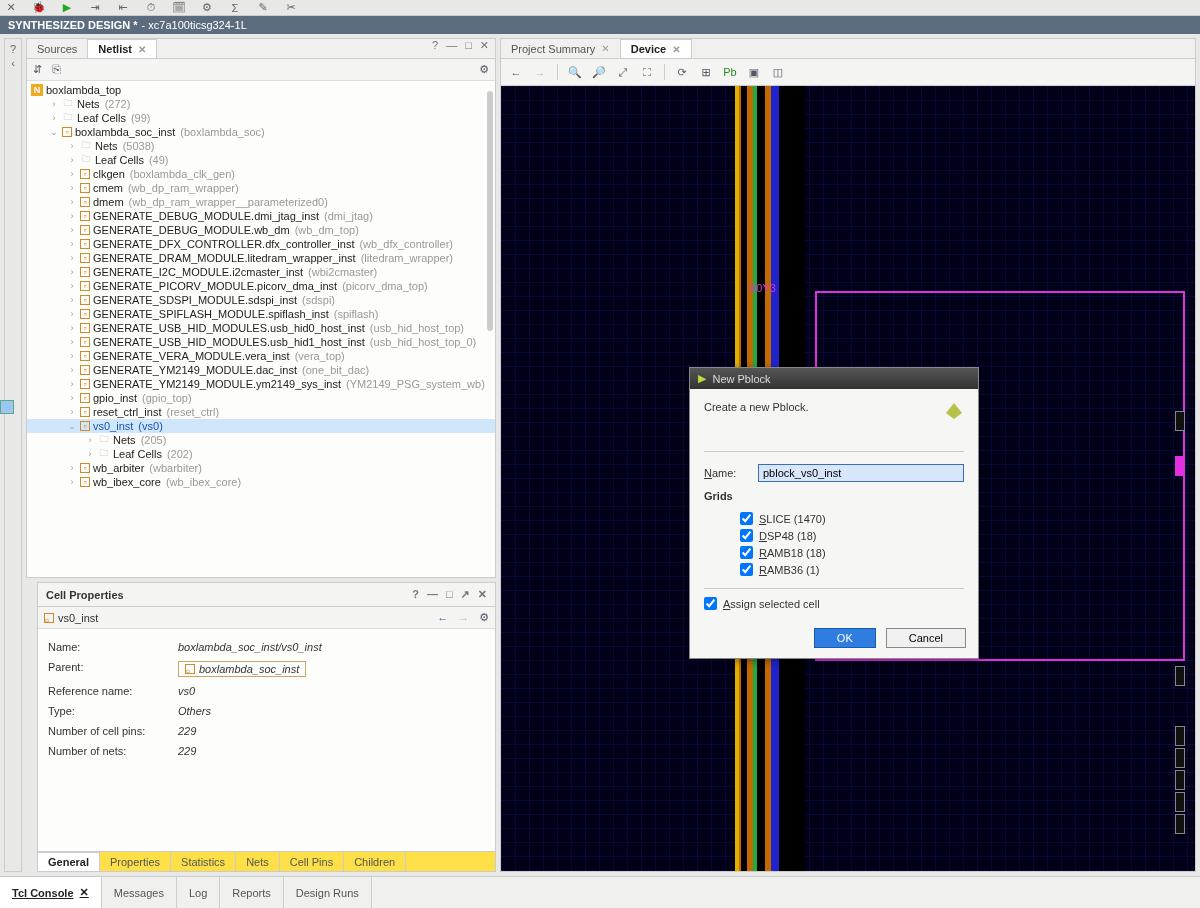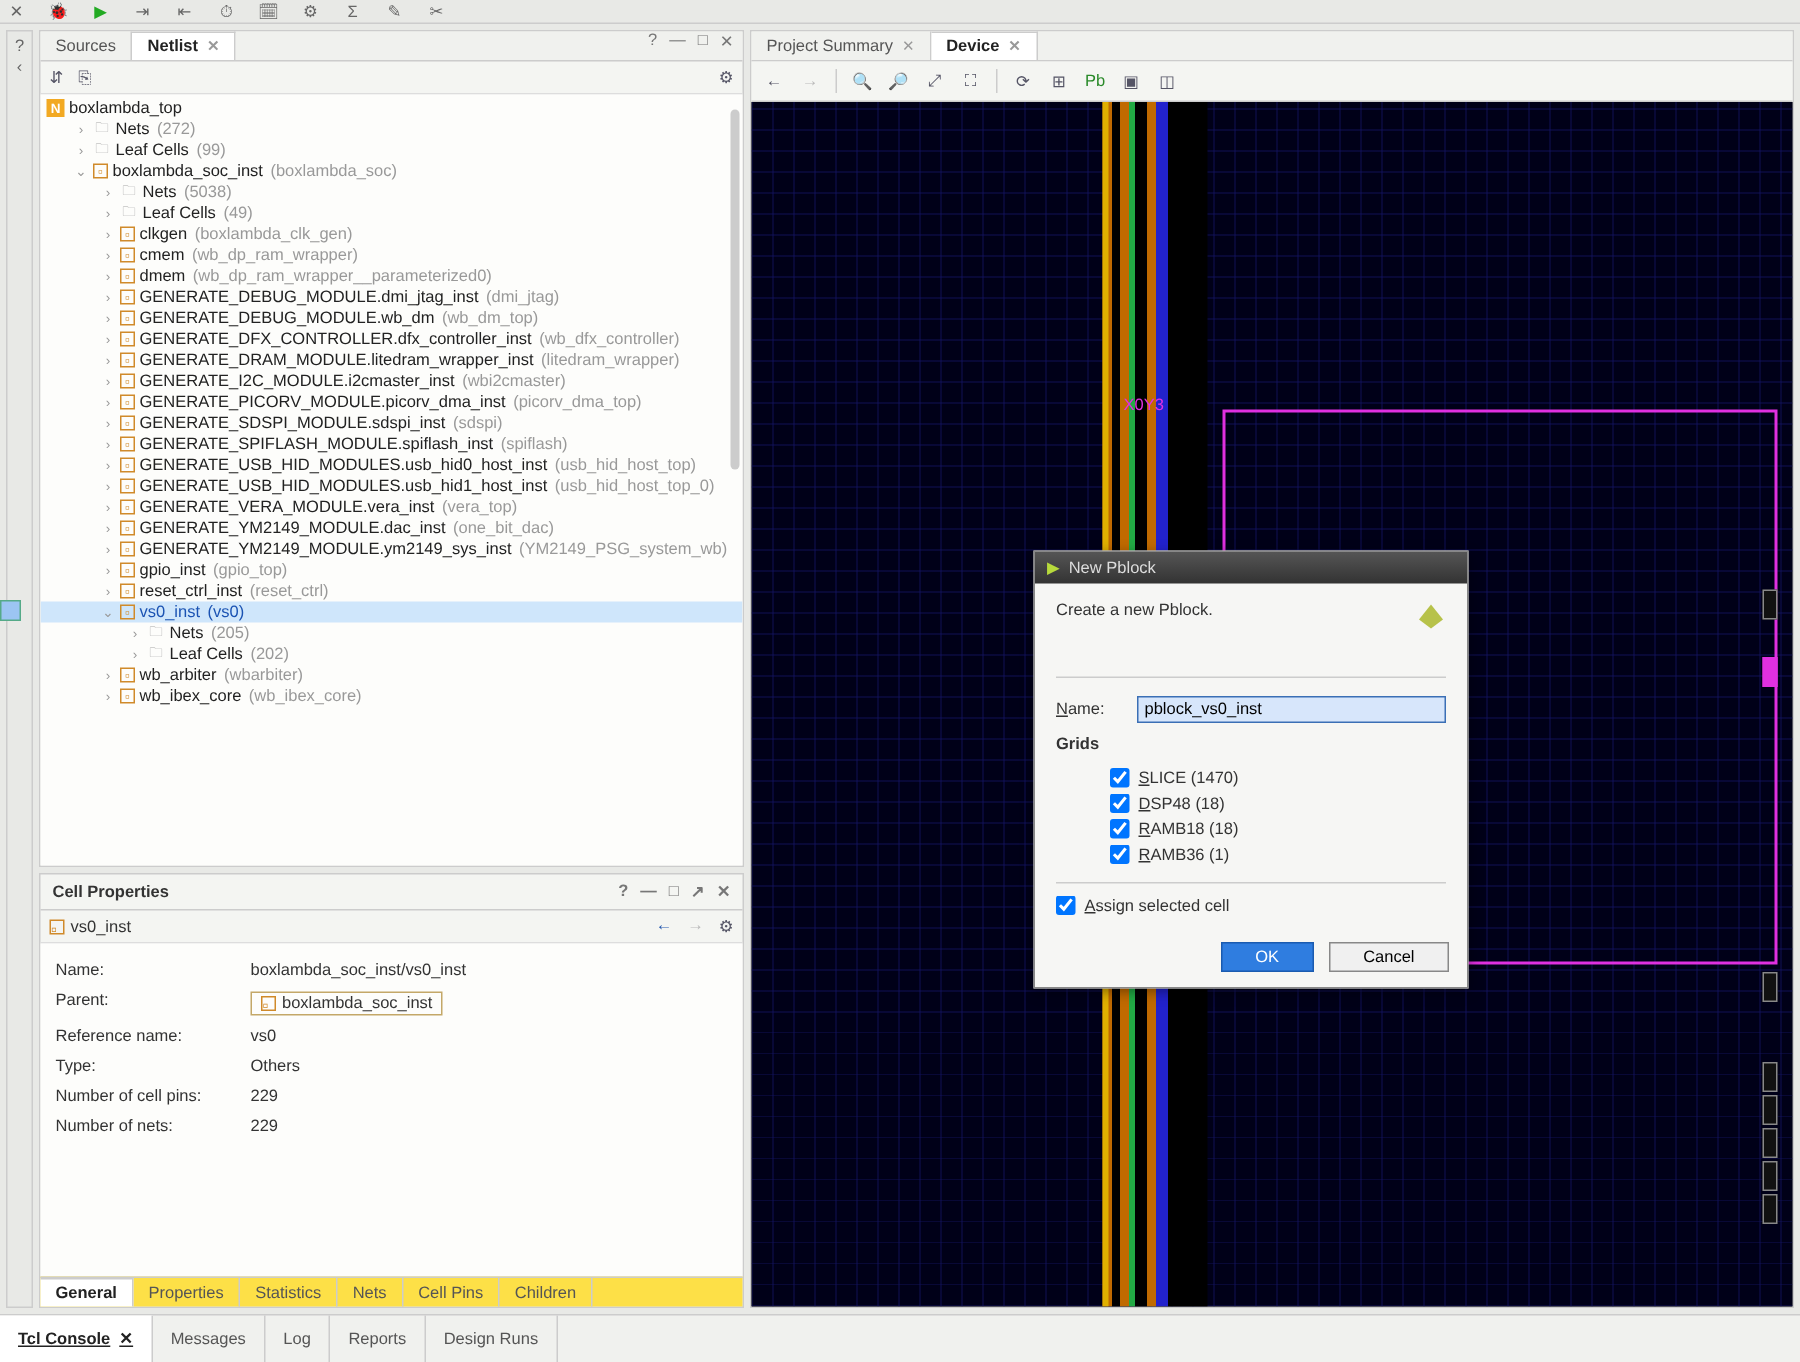--- a/index.html
+++ b/index.html
@@ -26,29 +26,29 @@
 .tree-row.hl { background: #cfe6fb; }
 .tree-row .twisty { width: 10px; color: #999; font-size: 9px; text-align: center;}
 .tree-row .cicon { width: 12px; height: 12px; display: inline-flex; align-items: center; justify-content: center; font-size: 9px; }
 .cicon.sq { border: 1px solid #d08a2a; color: #d08a2a; width:10px; height:10px;}
 .cicon.fld { color: #aaa; }
 .cicon.top { background: #f2a922; color: #fff; width:12px; height:12px; font-weight:bold;}
 .tree-row .lbl { color: #222; }
 .tree-row .lbl.sel { color: #1b53b3; }
 .tree-row .gray { color: #999; margin-left: 2px;}
 .ind0{padding-left:4px}.ind1{padding-left:22px}.ind2{padding-left:40px}.ind3{padding-left:58px}
-.props { flex: 0 0 290px; }
+.props { flex: 0 0 290px; margin-left: 11px; }
 .props-header { padding: 5px 8px; border-bottom: 1px solid #ccc; display: flex; align-items: center; font-weight: bold;}
 .props-header .r { margin-left: auto; display:flex; gap:8px; color:#777;}
 .props-sub { padding: 4px 6px; display: flex; align-items: center; border-bottom: 1px solid #ddd;}
 .props-sub .r { margin-left: auto; display:flex; gap:10px; color:#556;}
 .props-body { flex:1; padding: 8px 10px; background: #fdfdfb; }
 .prow { display: flex; padding: 4px 0; }
 .prow .k { width: 130px; color: #333; }
-.prow .v { color: #333; }
+.prow .v { color: #333; font-style: italic; }
 .vbox { border: 1px solid #c4a868; padding: 1px 6px; display:inline-flex; align-items:center; gap:4px;}
 .bottom-tabs { display:flex; border-top: 1px solid #ccc; background:#fde047;}
 .device-area { flex:1; background: #000010; position: relative; overflow:hidden;}
 .device-toolbar { background:#f4f5f2; border-bottom:1px solid #ccc; display:flex; gap:6px; padding:4px 6px; color:#556; align-items:center;}
 .device-toolbar .tbtn { width:18px; height:18px; display:flex; align-items:center; justify-content:center;}
 .device-toolbar .sep { width:1px; height:16px; background:#ccc; margin:0 2px;}
 .fpga-bg { position:absolute; inset:0; background:
   repeating-linear-gradient(0deg, rgba(20,20,100,0.4) 0 1px, transparent 1px 14px),
   repeating-linear-gradient(90deg, rgba(20,20,100,0.4) 0 1px, transparent 1px 14px),
   #000018;
@@ -91,20 +91,24 @@
     <span class="ticon">⇥</span>
     <span class="ticon">⇤</span>
     <span class="ticon">⏱</span>
     <span class="ticon">🗓</span>
     <span class="ticon">⚙</span>
     <span class="ticon">Σ</span>
     <span class="ticon">✎</span>
     <span class="ticon">✂</span>
   </div>
 
+  <div class="title-bar">
+    <span class="bold">SYNTHESIZED DESIGN *</span>
+    <span>- xc7a100ticsg324-1L</span>
+  </div>
 
   <div class="main">
     <div class="left-strip">
       <span>?</span>
       <span>‹</span>
       <div class="hl-small"></div>
     </div>
 
     <div class="left-col">
       <div class="panel" style="flex:1; min-height:0;">

